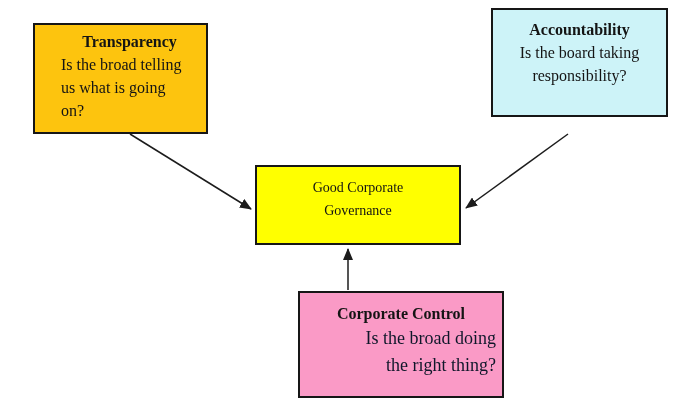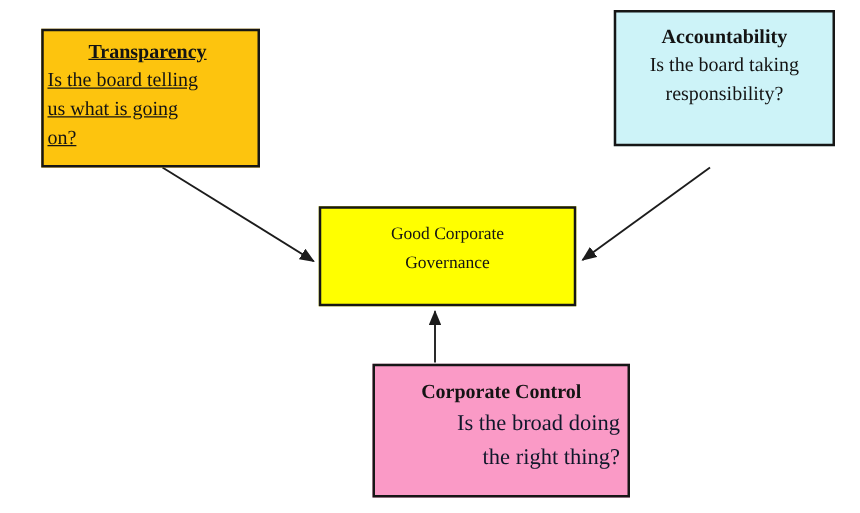--- a/index.html
+++ b/index.html
@@ -39,22 +39,21 @@
   .node-body {
     font-size: 16px;
     line-height: 23px;
     white-space: pre-line;
   }
   .node-transparency {
     left: 33px;
     top: 23px;
     width: 175px;
     height: 111px;
-    padding: 5px 8px 0 3px;
-    text-decoration: underline;
+    padding: 5px 8px 0 26px;
   }
   .node-transparency .node-body {
     text-align: left;
   }
   .node-accountability {
     left: 491px;
     top: 8px;
     width: 177px;
     height: 109px;
     padding: 8px 6px 0 6px;
@@ -103,21 +102,21 @@
         <path d="M0,0 L12,5 L0,10 Z" fill="#1c1c1c"></path>
       </marker>
     </defs>
     <line x1="130" y1="134" x2="251" y2="209" stroke="#1c1c1c" stroke-width="1.5" marker-end="url(#arrowhead)"></line>
     <line x1="568" y1="134" x2="466" y2="208" stroke="#1c1c1c" stroke-width="1.5" marker-end="url(#arrowhead)"></line>
     <line x1="348" y1="290" x2="348" y2="249" stroke="#1c1c1c" stroke-width="1.5" marker-end="url(#arrowhead)"></line>
   </svg>
 
   <div class="node node-transparency" style="background-color: rgb(253, 196, 14);">
     <div class="node-title">Transparency</div>
-    <div class="node-body">Is the board telling
+    <div class="node-body">Is the broad telling
 us what is going
 on?</div>
   </div>
 
   <div class="node node-accountability" style="background-color: rgb(205, 243, 248);">
     <div class="node-title">Accountability</div>
     <div class="node-body">Is the board taking
 responsibility?</div>
   </div>
 

